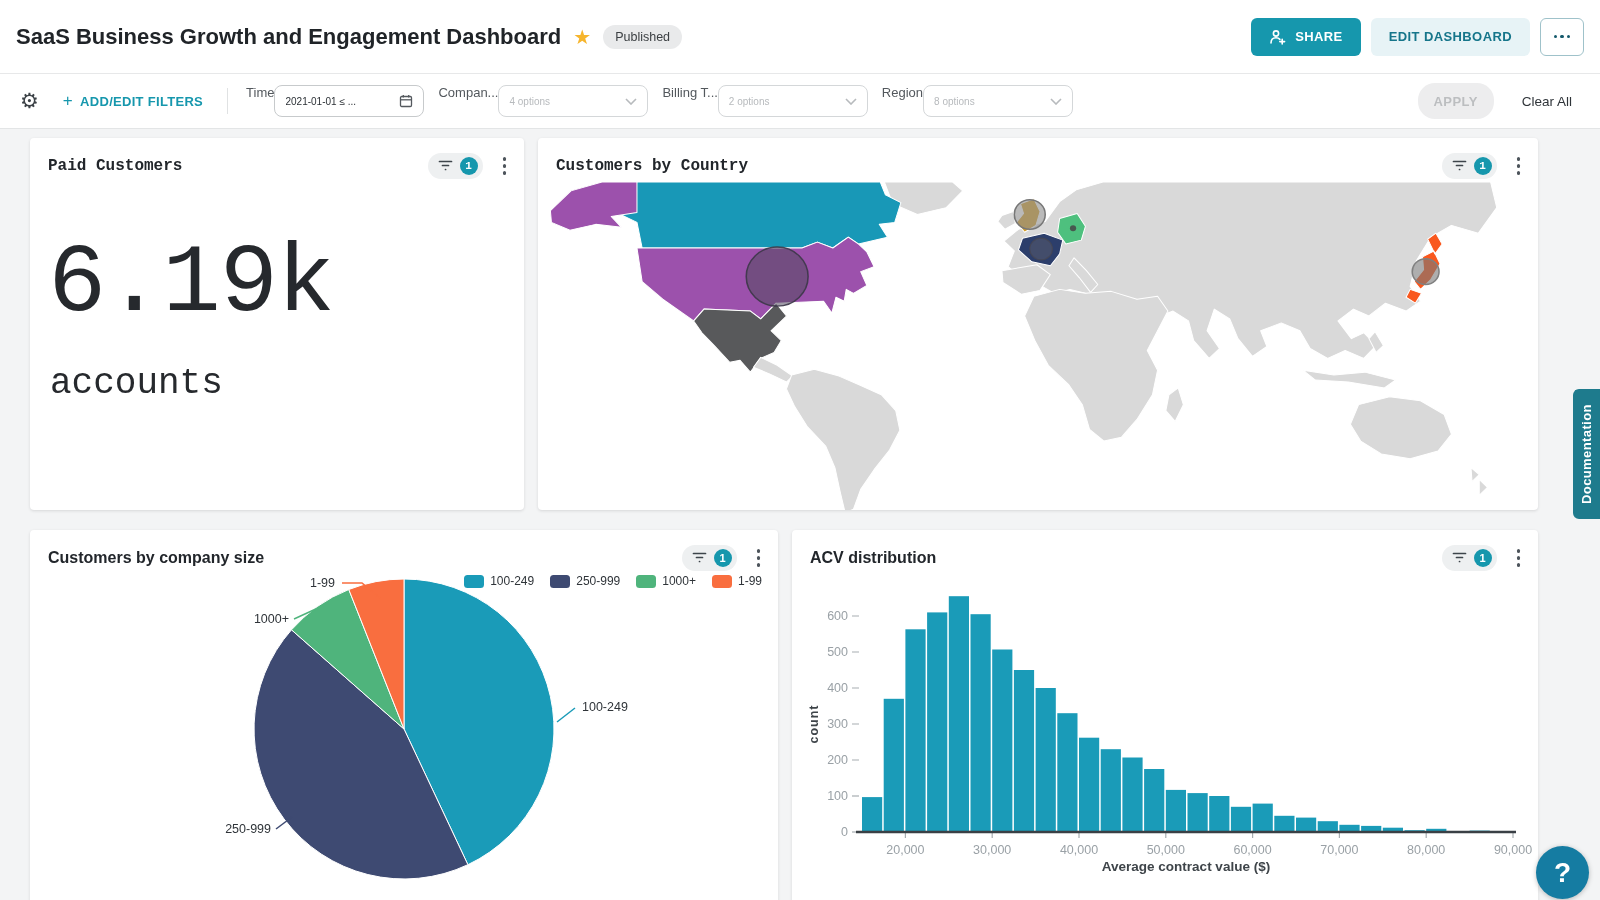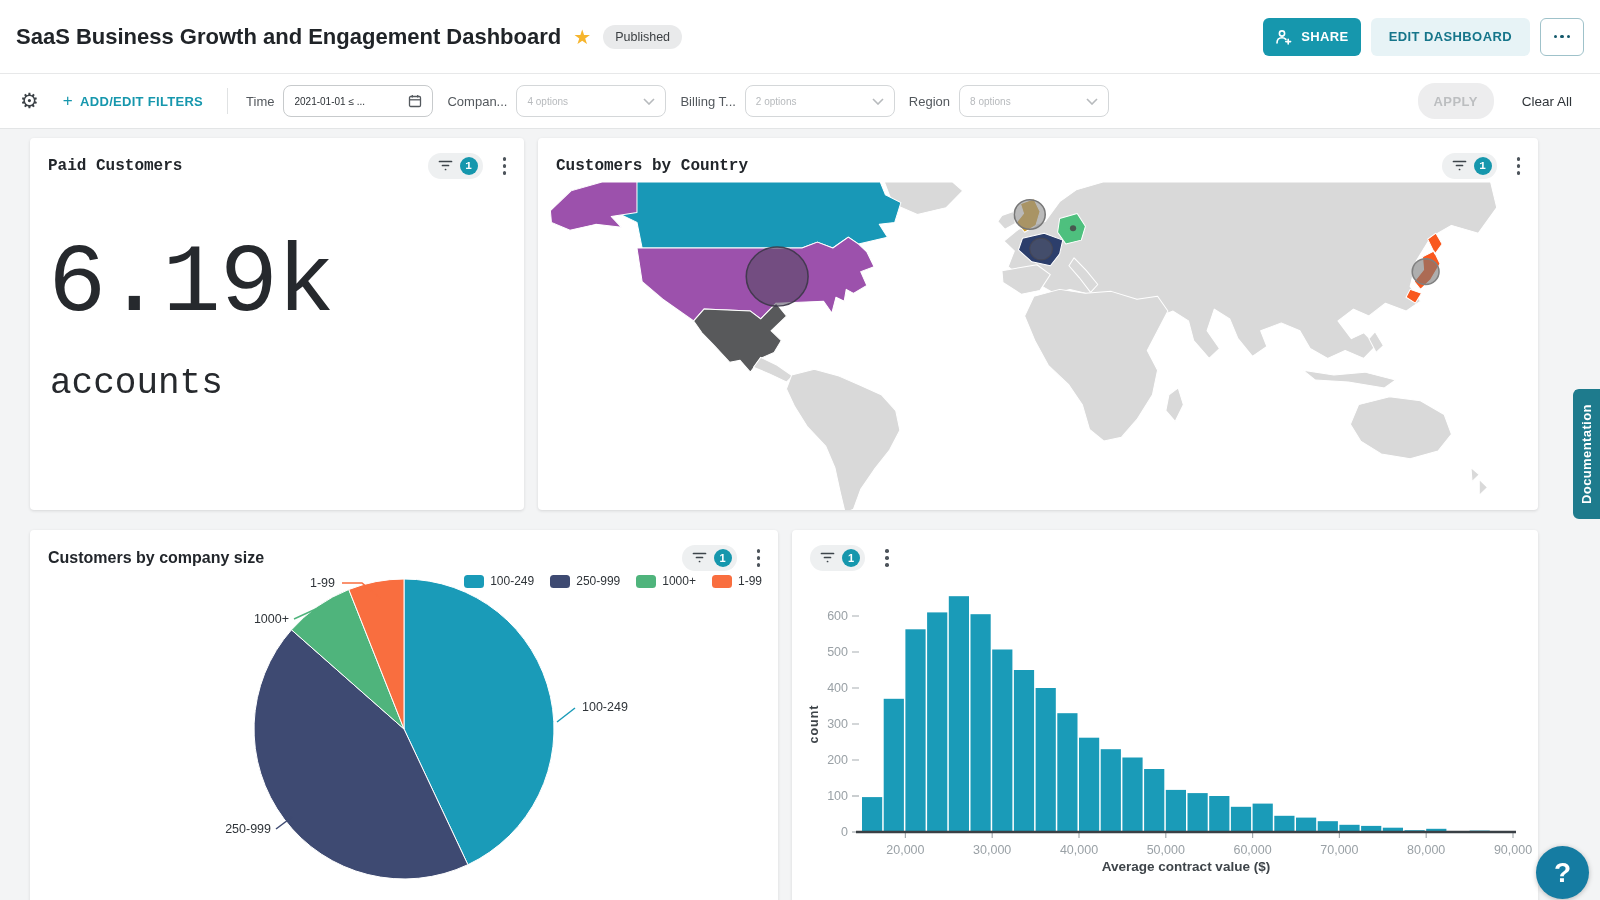--- a/index.html
+++ b/index.html
@@ -20,40 +20,40 @@
   .fav-star { margin-left:12px; color:#F6B52D; font-size:20px; cursor:pointer; }
   .pub-pill {
     margin-left:12px; background:#e9eaeb; border-radius:13px;
     padding:5px 12px; font-size:12.5px; color:#3c4043;
   }
   .header-actions { display:flex; align-items:center; }
   .btn { border:none; border-radius:6px; font-weight:700; font-size:13px;
          letter-spacing:.4px; height:38px; cursor:pointer;
          font-family:"Liberation Sans",sans-serif; }
   .btn-share { background:#1697AD; color:#fff; display:inline-flex;
-               align-items:center; gap:9px; padding:0 12px; }
+               align-items:center; gap:9px; padding:0 18px; }
   .btn-edit  { background:#E7F3F6; color:#15758A; padding:0 18px; margin-left:10px; }
   .btn-more  { width:44px; background:#fff; border:1px solid #9fc2ca;
                margin-left:10px; display:inline-flex; align-items:center;
                justify-content:center; gap:3px; }
   .btn-more i { width:3.5px; height:3.5px; border-radius:50%; background:#14596b; }
   
   .filterbar {
     height:55px; background:#fff; border-bottom:1px solid #e3e5e6;
     display:flex; align-items:center; padding:0 16px; gap:14px;
   }
   .gear-btn { background:none; border:none; font-size:21px; color:#3c4247;
               cursor:pointer; padding:0 4px; }
   .addedit { display:flex; align-items:center; gap:7px; color:#1697AD;
              font-weight:700; font-size:13px; letter-spacing:.3px;
              background:none; border:none; cursor:pointer;
              font-family:"Liberation Sans",sans-serif; }
   .addedit .plus { font-size:17px; font-weight:400; }
   .vdiv { width:1px; height:26px; background:#e0e2e3; margin:0 4px; }
-  .f-group { display:flex; align-items:center; gap:9px; }
+  .f-group { display:flex; align-items:flex-start; }
   .f-label { font-size:13px; color:#53585d; white-space:nowrap; }
   .control {
     display:flex; align-items:center; justify-content:space-between;
     border:1px solid #d4d7d9; border-radius:8px; height:32px;
     padding:0 10px; font-size:10px; width:150px; background:#fff; cursor:pointer;
   }
   .control.date { color:#2c3136; border-color:#c7cacc; }
   .control.select { color:#b7babd; }
   .spacer { flex:1; }
   .btn-apply { background:#ededee; color:#bcbec0; font-weight:700; font-size:13px;
@@ -313,20 +313,21 @@
           <polyline points="288,38 264,49" fill="none" stroke="#4FB47C" stroke-width="1.5"></polyline>
           <text x="259" y="53" text-anchor="end" font-size="12.5" fill="#2f3439" font-family="Liberation Sans, sans-serif">1000+</text>
           <path d="M374,159 L318.8,19.5 A150,150 0 0 1 374.0,9.0 Z" fill="#F96E3F" stroke="#ffffff" stroke-width="1"></path>
           <polyline points="312,13 332,13 350,28" fill="none" stroke="#F96E3F" stroke-width="1.5"></polyline>
           <text x="305" y="17" text-anchor="end" font-size="12.5" fill="#2f3439" font-family="Liberation Sans, sans-serif">1-99</text>
         </svg>
     </section>
 
     <section class="panel">
       <div class="panel-head">
+        <div class="panel-title">ACV distribution</div>
         <div class="filter-chip">
           <svg width="15" height="13" viewBox="0 0 15 13" stroke="#3e454b" stroke-width="1.7" stroke-linecap="round">
             <line x1="1.5" y1="2.5" x2="13.5" y2="2.5"></line>
               <line x1="4.5" y1="6.5" x2="10.5" y2="6.5"></line>
               <line x1="7.5" y1="10.5" x2="7.6" y2="10.5"></line>
           </svg>
           <span class="badge">1</span>
         </div>
         <button class="kebab">
             <i></i>

